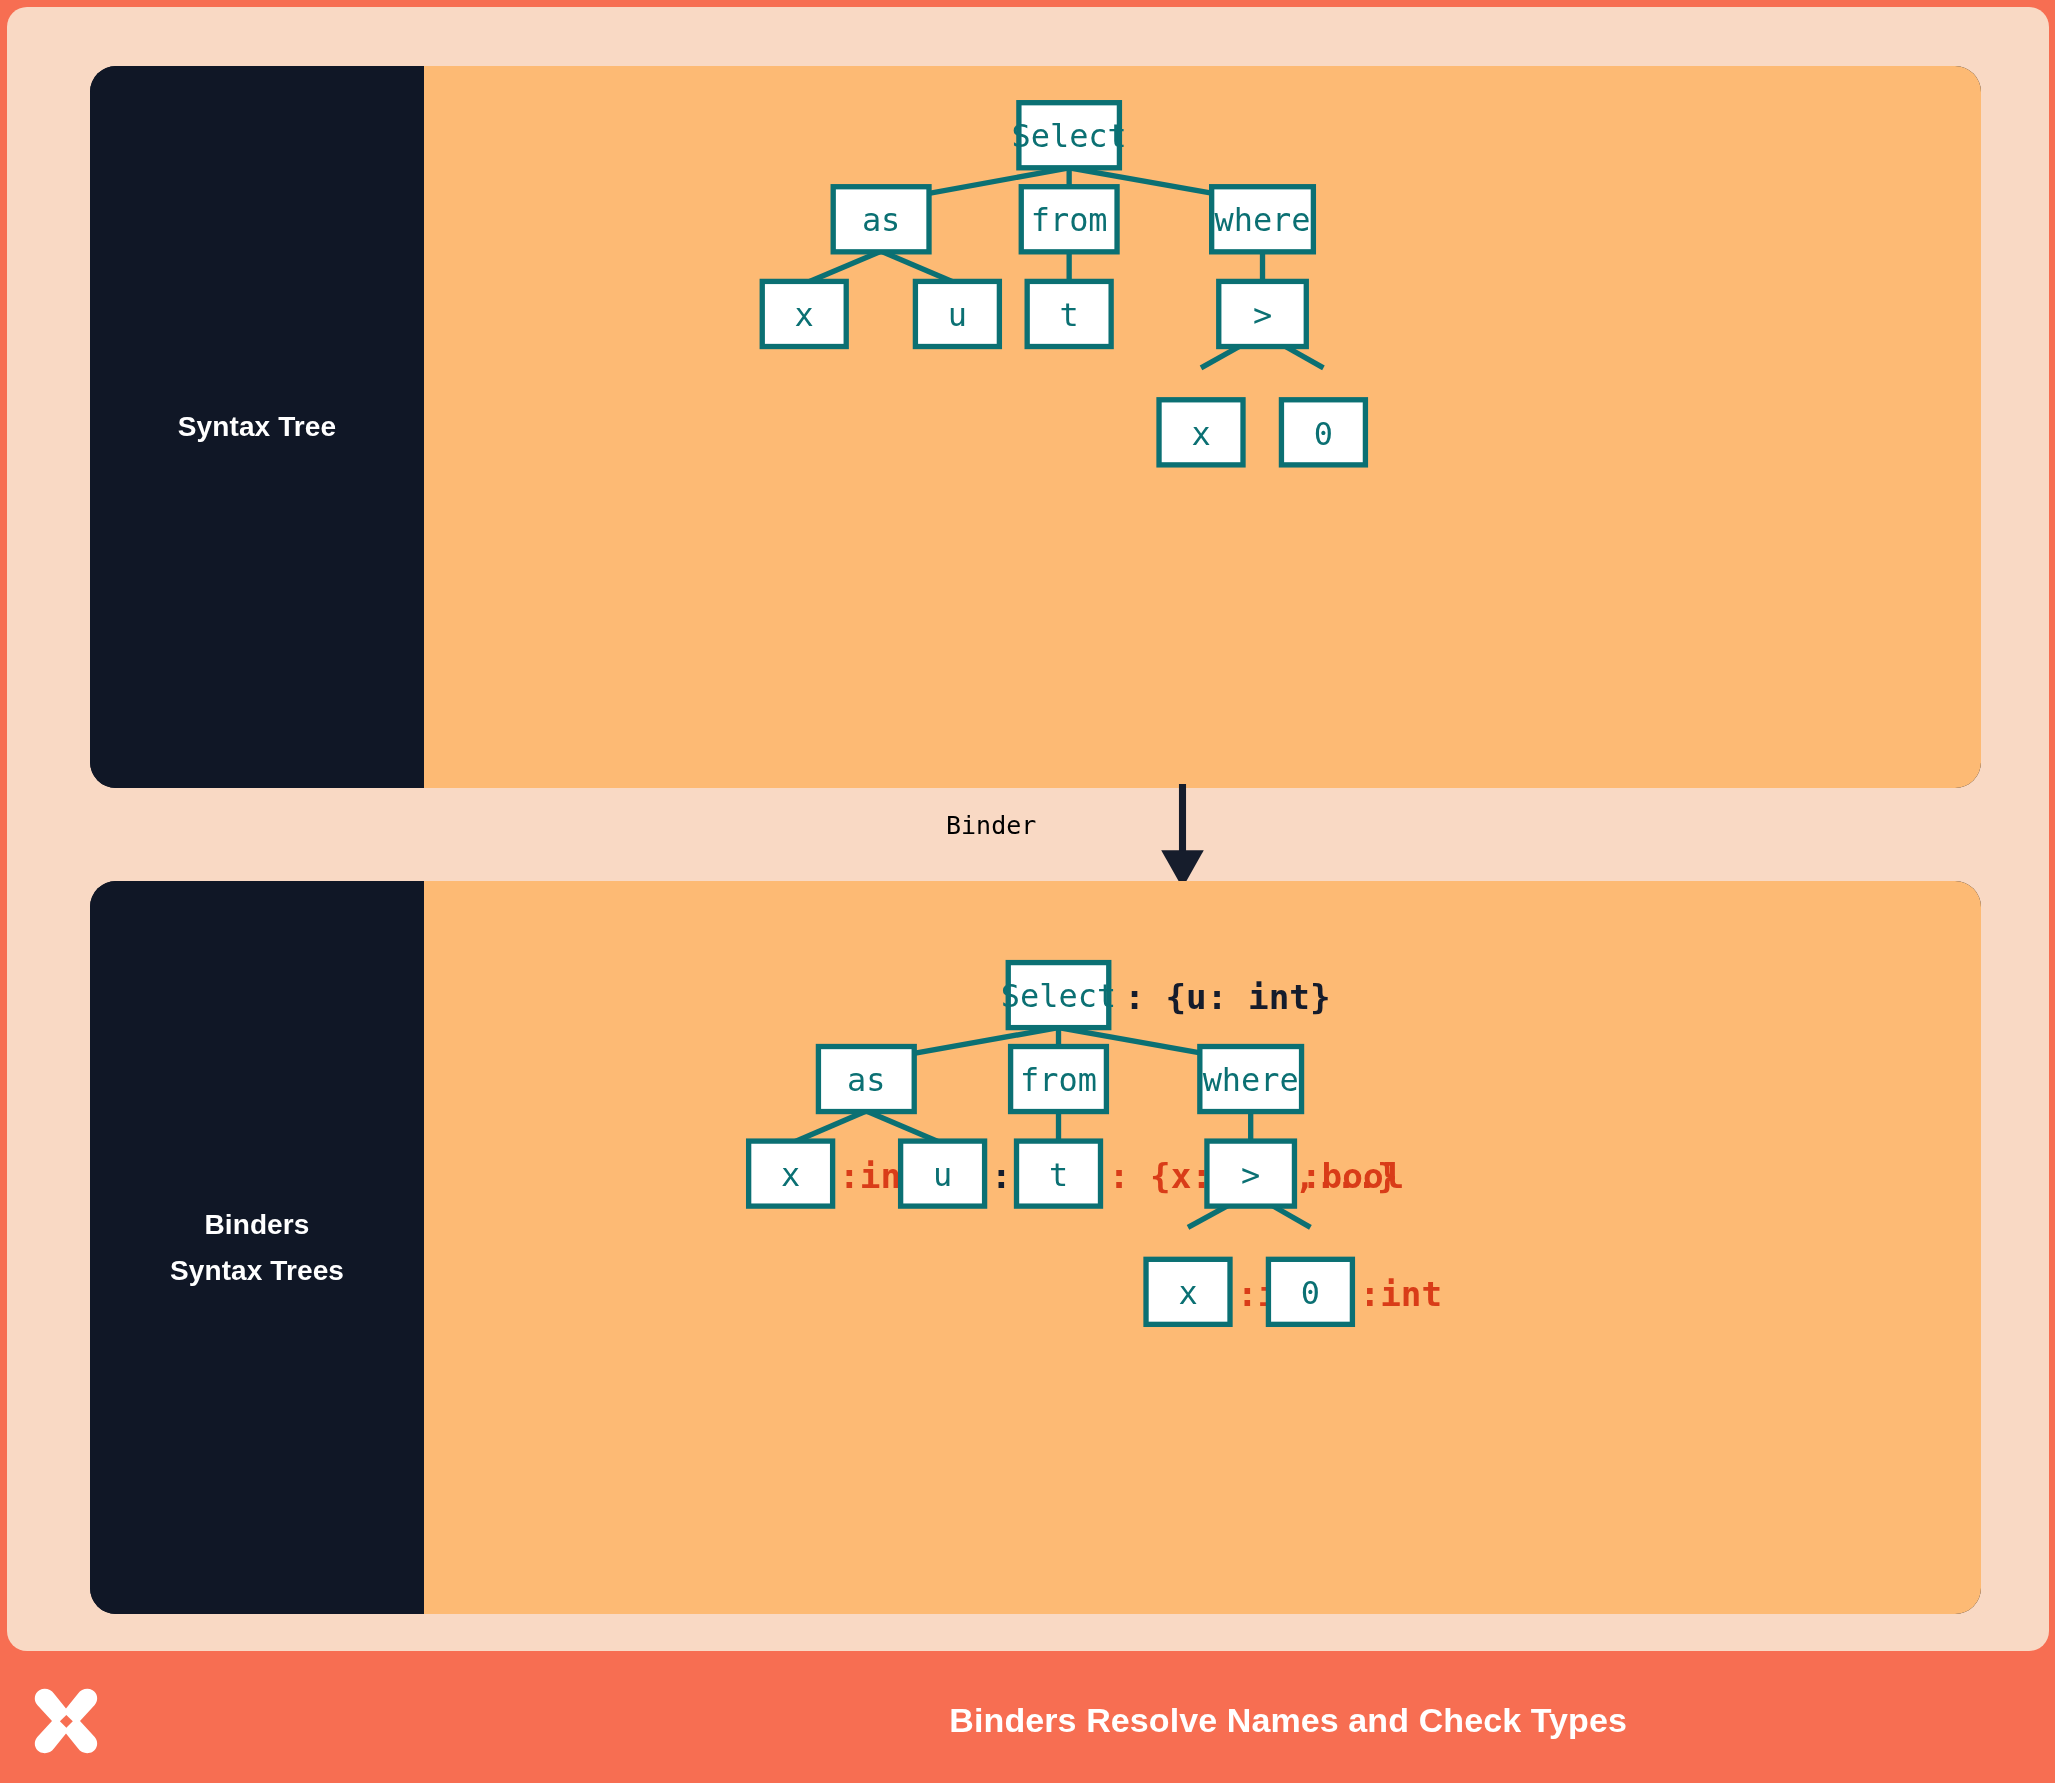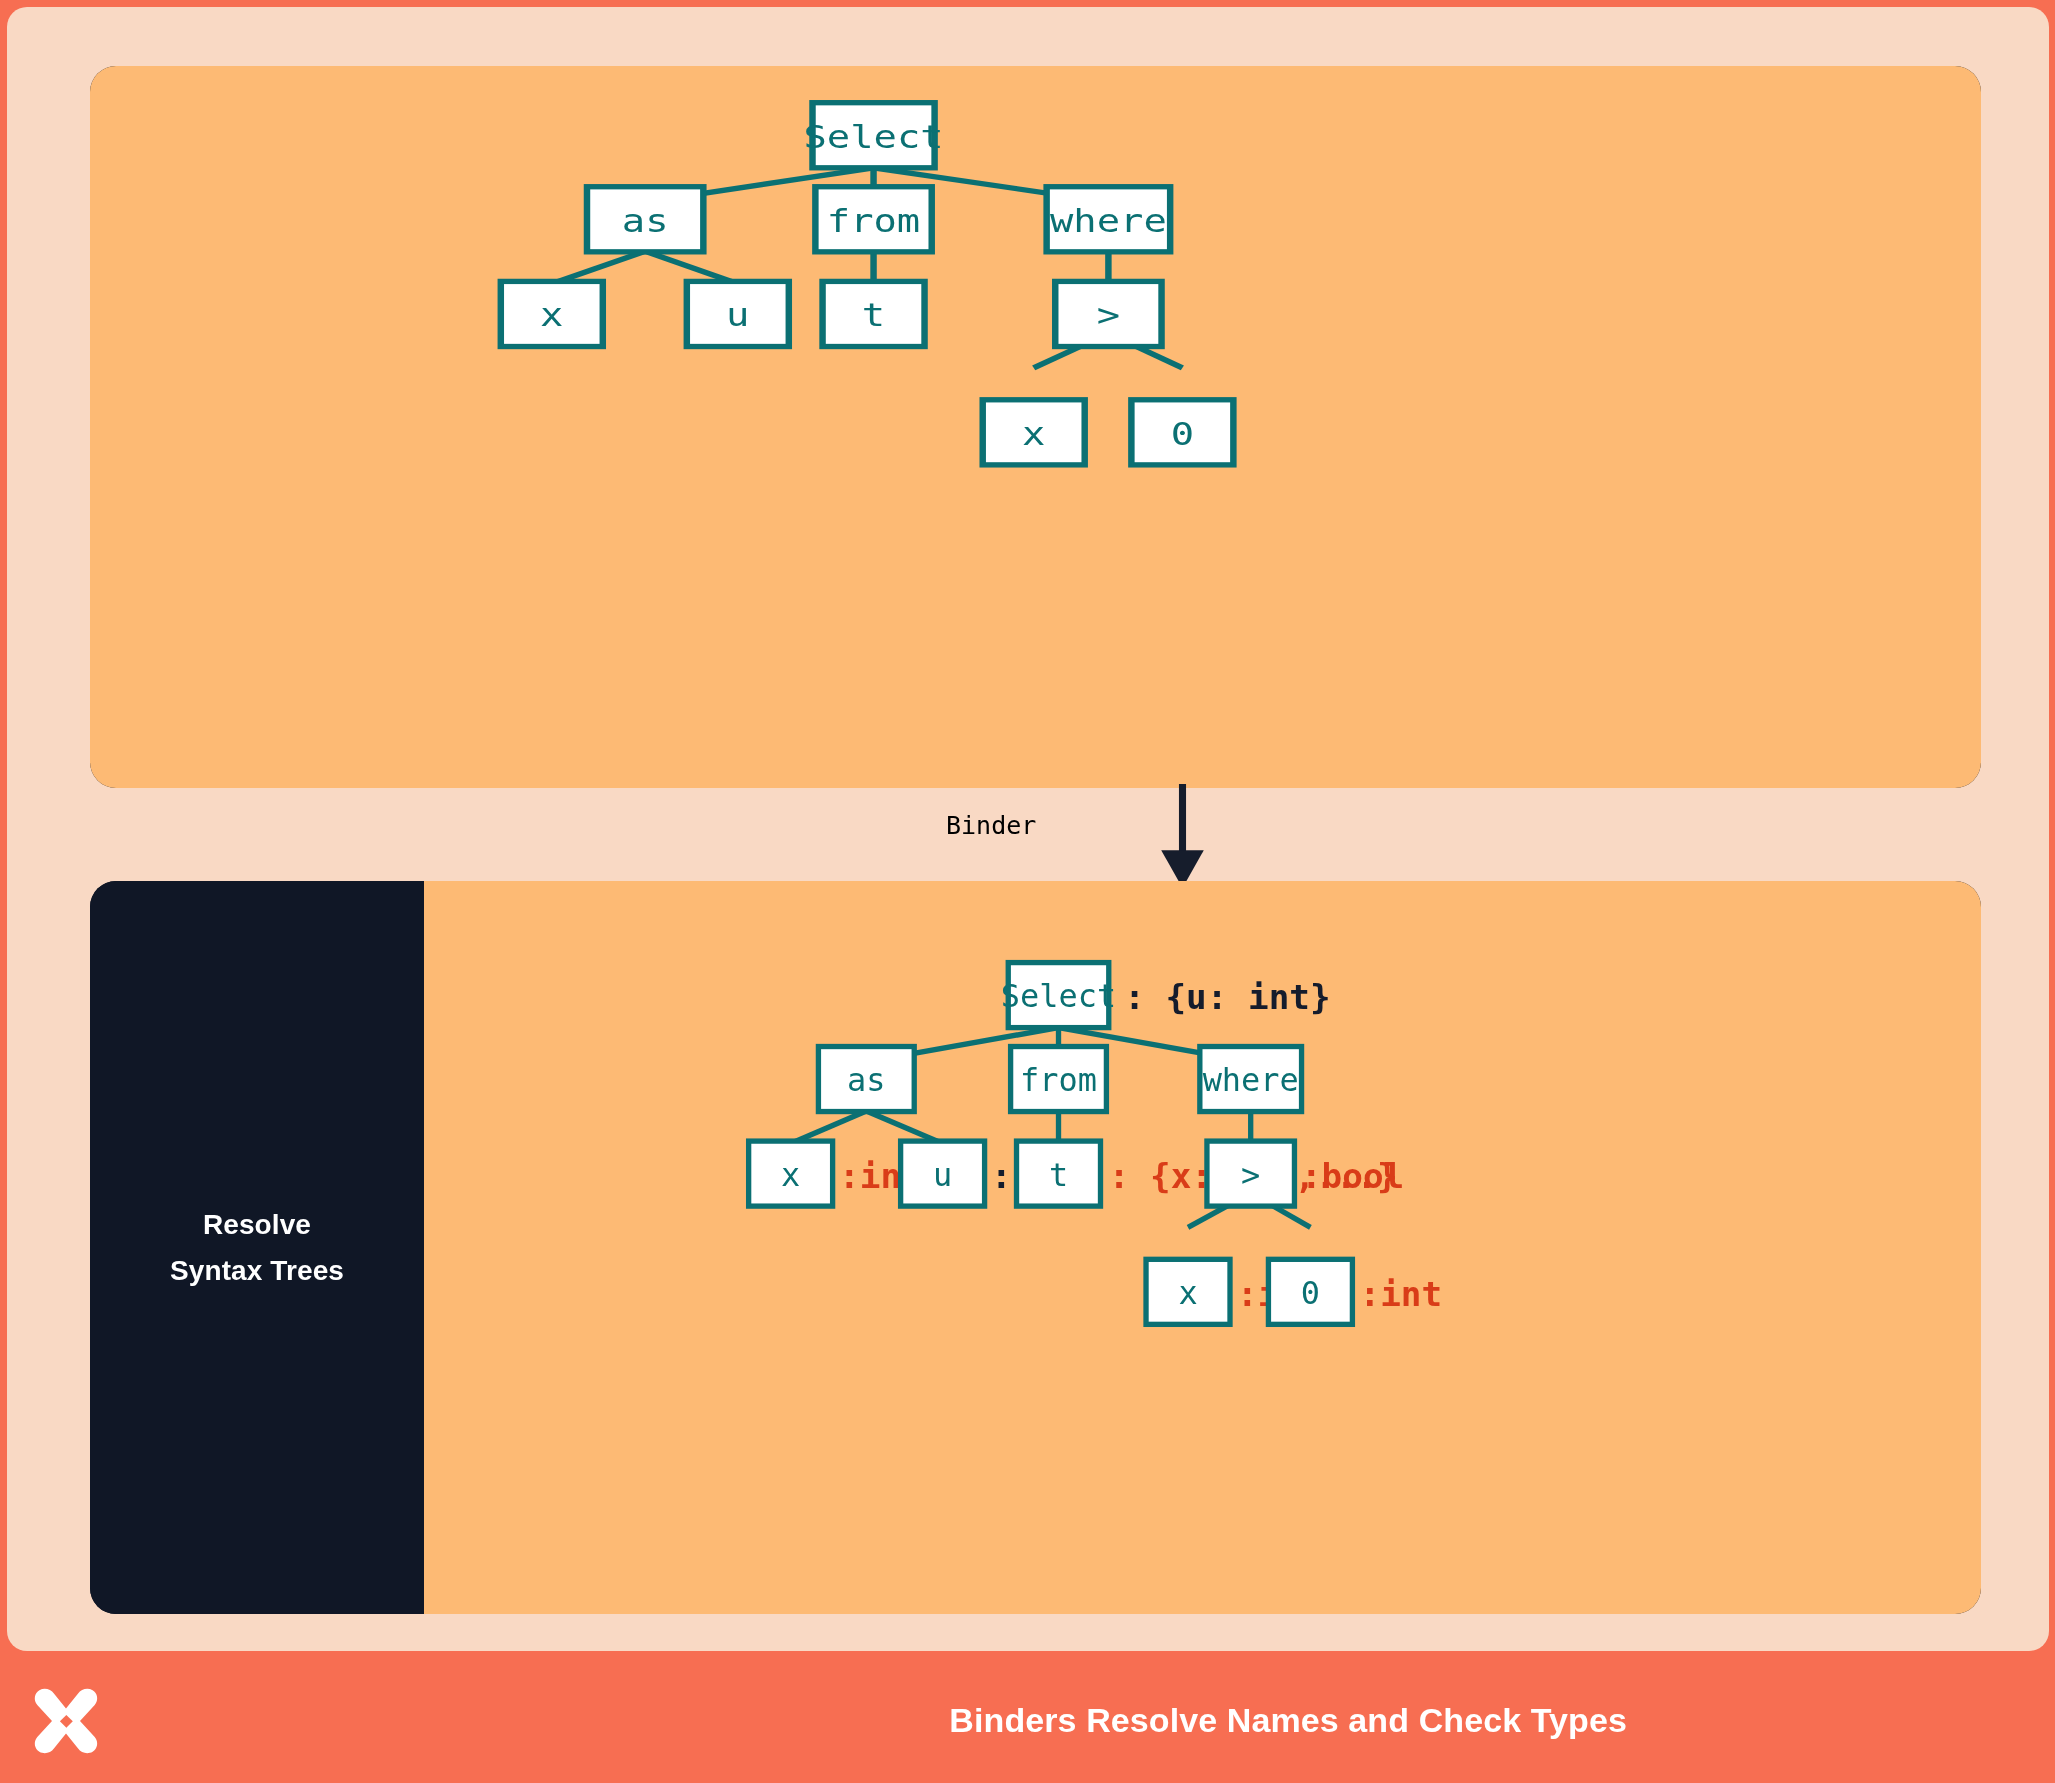--- a/index.html
+++ b/index.html
@@ -75,20 +75,25 @@
   }
 </style>
 </head>
 <body>
 
 <div id="root">
 
   <div class="canvas"></div>
 
   <div class="panel" id="panel-top">
+    <div class="panel-sidebar">
+      <div>
+        <span>Syntax Tree</span>
+      </div>
+    </div>
     <div class="panel-canvas">
       <svg class="tree-svg" viewBox="0 0 2633 1220" preserveAspectRatio="none">
 
         <g>
           <path class="node-link" d="M 1091 172 L 773 230"></path>
           <path class="node-link" d="M 1091 172 L 1091 230"></path>
           <path class="node-link" d="M 1091 172 L 1418 230"></path>
           <path class="node-link" d="M 773 313 L 643 368"></path>
           <path class="node-link" d="M 773 313 L 902 368"></path>
           <path class="node-link" d="M 1091 313 L 1091 368"></path>
@@ -143,21 +148,21 @@
 
   <div id="binder-label">Binder</div>
   <svg id="binder-arrow" viewBox="0 0 120 176">
     <path d="M 60 0 L 60 120" stroke="#161d2c" stroke-width="12" fill="none"></path>
     <path d="M 24 112 L 96 112 L 60 176 Z" fill="#161d2c"></path>
   </svg>
 
   <div class="panel" id="panel-bottom">
     <div class="panel-sidebar">
       <div>
-        <span>Resolve</span>
+        <span>Binders</span>
         <span>Syntax Trees</span>
       </div>
     </div>
     <div class="panel-canvas">
       <svg class="tree-svg" viewBox="0 0 2633 1240" preserveAspectRatio="none">
 
         <g>
           <path class="node-link" d="M 1073 248 L 748 306"></path>
           <path class="node-link" d="M 1073 248 L 1073 306"></path>
           <path class="node-link" d="M 1073 248 L 1398 306"></path>

